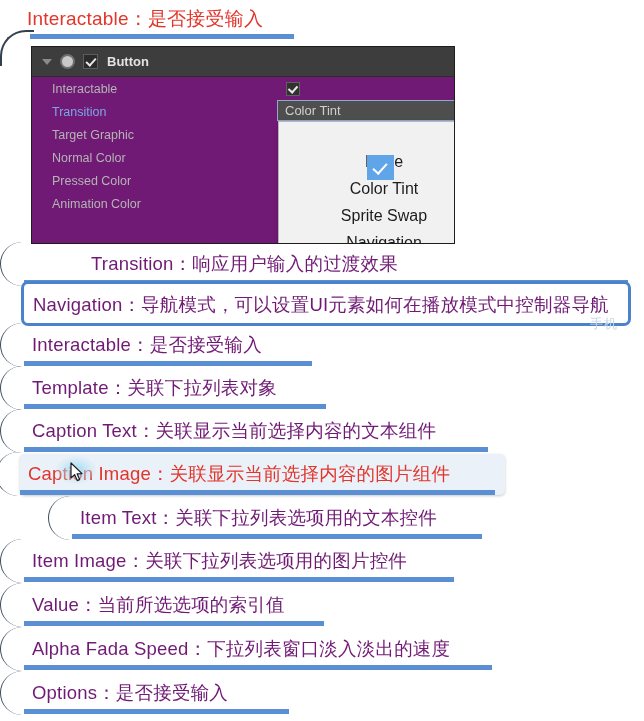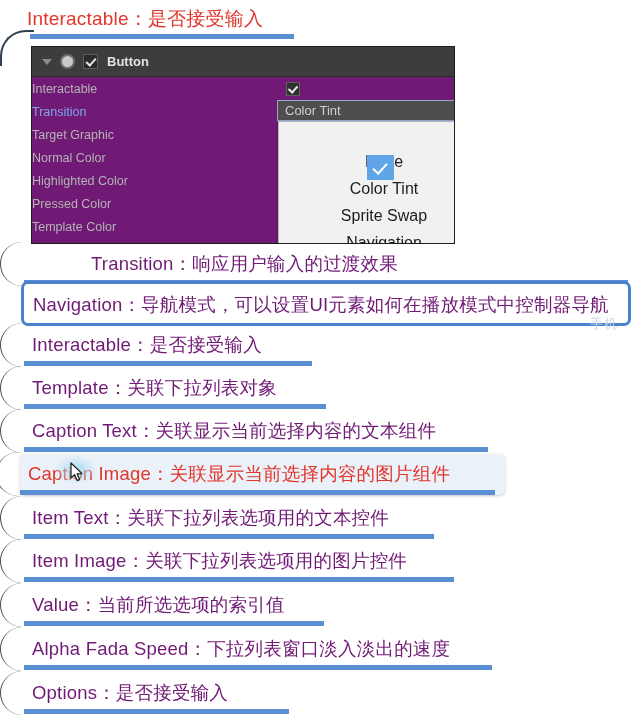--- a/index.html
+++ b/index.html
@@ -115,20 +115,21 @@
   }
   .prop-row {
     height: 23px;
     display: flex;
     align-items: center;
     position: relative;
   }
   .prop-label {
     color: #b4b4b4;
     font-size: 12.5px;
+    padding-left: 20px;
     white-space: nowrap;
   }
   .prop-label.indent { }
   .prop-label.blue { color: #7ba7e8; }
 
   .row-check {
     position: absolute;
     left: 254px;
     width: 14px; height: 14px;
     background: #313131;
@@ -339,36 +340,30 @@
       <span class="dark-field"></span>
     </div>
 
     <div class="prop-row">
       <span class="prop-label indent">Normal Color</span>
       <span class="color-swatch">
           <span class="knob"></span>
         </span>
     </div>
 
-    <div class="prop-row">
-      <span class="prop-label indent">Highlighted Color</span>
-      <span class="color-swatch">
-          <span class="knob"></span>
-        </span>
-    </div>
 
     <div class="prop-row">
       <span class="prop-label indent">Pressed Color</span>
       <span class="color-swatch">
           <span class="knob"></span>
         </span>
     </div>
 
     <div class="prop-row">
-      <span class="prop-label indent">Template Color</span>
+      <span class="prop-label indent">Animation Color</span>
       <span class="color-swatch">
           <span class="knob"></span>
         </span>
     </div>
 
   </div>
 
   <div class="dd-field">
     <span>Color Tint</span>
   </div>
@@ -420,21 +415,21 @@
     </div>
     <div class="ann hilite" style="top: 454px; width: 485px;">
       <div class="curve"></div>
       <div class="rule" style="width: 475px;"></div>
       <div class="txt">Caption Image：关联显示当前选择内容的图片组件</div>
       <div class="cursor-glow"></div>
       <div class="cursor-arrow"><svg width="14" height="21" viewBox="0 0 14 21">
           <path d="M1 1 L1 16 L4.6 12.6 L7.2 18.6 L9.6 17.6 L7.1 11.8 L12 11.6 Z" fill="#ffffff" stroke="#1b1b1b" stroke-width="1.2" stroke-linejoin="round"></path>
         </svg></div>
     </div>
-    <div class="ann" style="top: 498px; width: 420px;">
+    <div class="ann" style="top: 498px; width: 420px; margin-left: 48px;">
       <div class="curve"></div>
       <div class="rule" style="width: 410px;"></div>
       <div class="txt">Item Text：关联下拉列表选项用的文本控件</div>
     </div>
     <div class="ann" style="top: 541px; width: 440px;">
       <div class="curve"></div>
       <div class="rule" style="width: 430px;"></div>
       <div class="txt">Item Image：关联下拉列表选项用的图片控件</div>
     </div>
     <div class="ann" style="top: 585px; width: 310px;">

